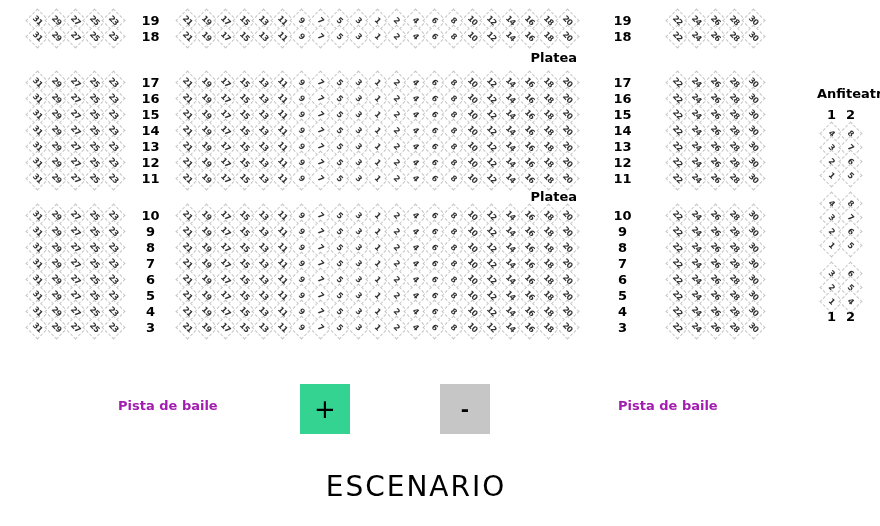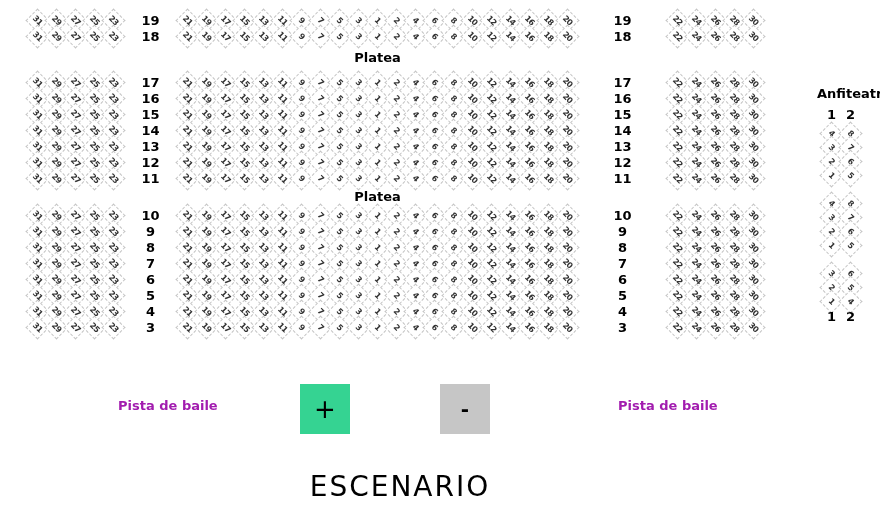--- a/index.html
+++ b/index.html
@@ -18,24 +18,24 @@
 
   .seat-cell{width:19px;height:16px;position:relative;flex:0 0 19px;cursor:pointer;}
   .seat-diamond{position:absolute;left:50%;top:50%;width:15px;height:15px;
     margin:-8.5px 0 0 -8.5px;border:1px dashed var(--seat-border,#c4c4c4);
     background:#fff;transform:rotate(45deg);
     display:flex;align-items:center;justify-content:center;box-sizing:content-box;}
   .seat-diamond span{font-size:8px;font-weight:bold;color:var(--seat-text,#333);
     letter-spacing:-0.5px;}
 
   
-  .platea-label{position:absolute;left:178px;width:399px;text-align:center;
+  .platea-label{position:absolute;left:178px;width:399px;text-align:right;
     font-weight:bold;font-size:13px;color:#000;}
   .pista-label{position:absolute;font-weight:bold;font-size:13px;color:#a21caf;white-space:nowrap;}
-  .escenario{position:absolute;left:0;width:800px;top:470px;text-align:center;
+  .escenario{position:absolute;left:16px;width:800px;top:470px;text-align:center;
     font-size:28px;letter-spacing:2px;color:#000;}
 
   
   .anfi-title{position:absolute;left:817px;top:86px;font-weight:bold;font-size:13px;
     white-space:nowrap;color:#000;}
   .anfi-row{position:absolute;left:822px;display:flex;}
   .anfi-row .hcell{width:19px;flex:0 0 19px;text-align:center;
     font-weight:bold;font-size:13px;color:#000;}
   .anfi-group{position:absolute;left:822px;}
   .anfi-seat-row{display:flex;height:14px;}

